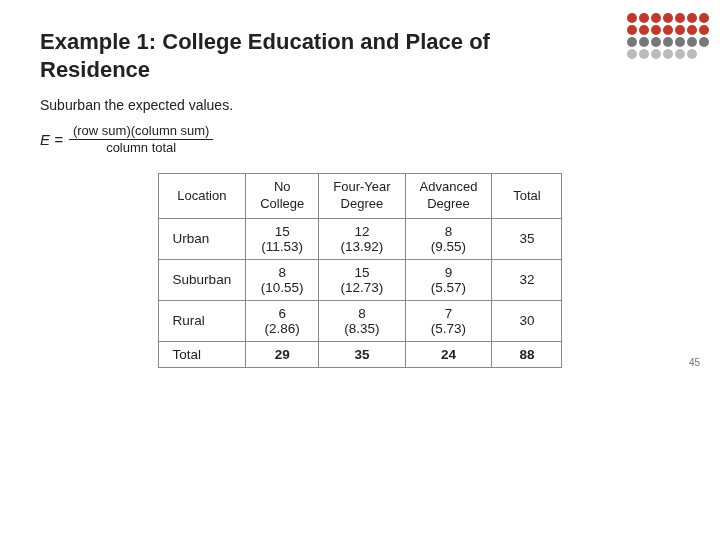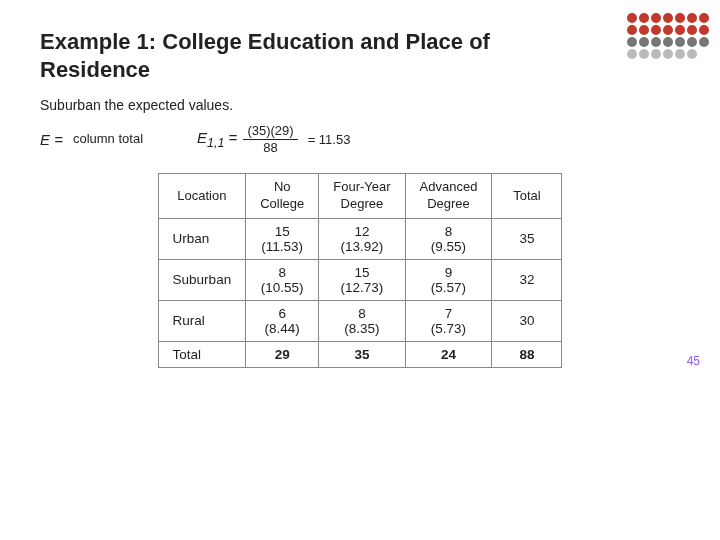--- a/index.html
+++ b/index.html
@@ -111,22 +111,22 @@
     table td.row-label {
       text-align: left;
       font-weight: normal;
     }
 
     
     .slide-number {
       position: absolute;
       bottom: 12px;
       right: 20px;
-      font-size: 12px;
-      color: #8b5cf6;
+      font-size: 10px;
+      color: #737373;
     }
   </style>
 </head>
 <body>
 
 <div class="slide">
 
   <svg class="dots-decoration" viewBox="0 0 90 80">
 
     <circle cx="10" cy="10" r="5" fill="#c0392b"></circle>
@@ -162,32 +162,25 @@
   </svg>
 
   <h1 class="title">Example 1: College Education and Place of Residence</h1>
 
   <p class="subtitle">Suburban the expected values.</p>
 
   <div class="formula-area">
     <div class="formula-block">
       <span style="font-style:italic; font-size:15px;">E =</span>
       <div class="fraction">
+        <div class="numerator">(row sum)(column sum)</div>
         <div class="denominator">column total</div>
       </div>
     </div>
 
-    <div class="formula-block" style="margin-left:20px;">
-      <span style="font-style:italic; font-size:15px;">E<sub>1,1</sub> =</span>
-      <div class="fraction">
-        <div class="numerator">(35)(29)</div>
-        <div class="denominator">88</div>
-      </div>
-      <span style="margin-left:4px;">= 11.53</span>
-    </div>
   </div>
 
   <div class="table-wrapper">
     <table>
       <tbody>
           <tr class="header-row">
         <td>Location</td>
         <td>No<br>College</td>
         <td>Four-Year<br>Degree</td>
         <td>Advanced<br>Degree</td>
@@ -202,21 +195,21 @@
       </tr>
       <tr>
         <td class="row-label">Suburban</td>
         <td>8<br><span>(10.55)</span></td>
         <td>15<br><span>(12.73)</span></td>
         <td>9<br><span>(5.57)</span></td>
         <td>32</td>
       </tr>
       <tr>
         <td class="row-label">Rural</td>
-        <td>6<br><span>(8.44)</span></td>
+        <td>6<br><span>(2.86)</span></td>
         <td>8<br><span>(8.35)</span></td>
         <td>7<br><span>(5.73)</span></td>
         <td>30</td>
       </tr>
       <tr class="total-row">
         <td class="row-label">Total</td>
         <td>29</td>
         <td>35</td>
         <td>24</td>
         <td>88</td>

